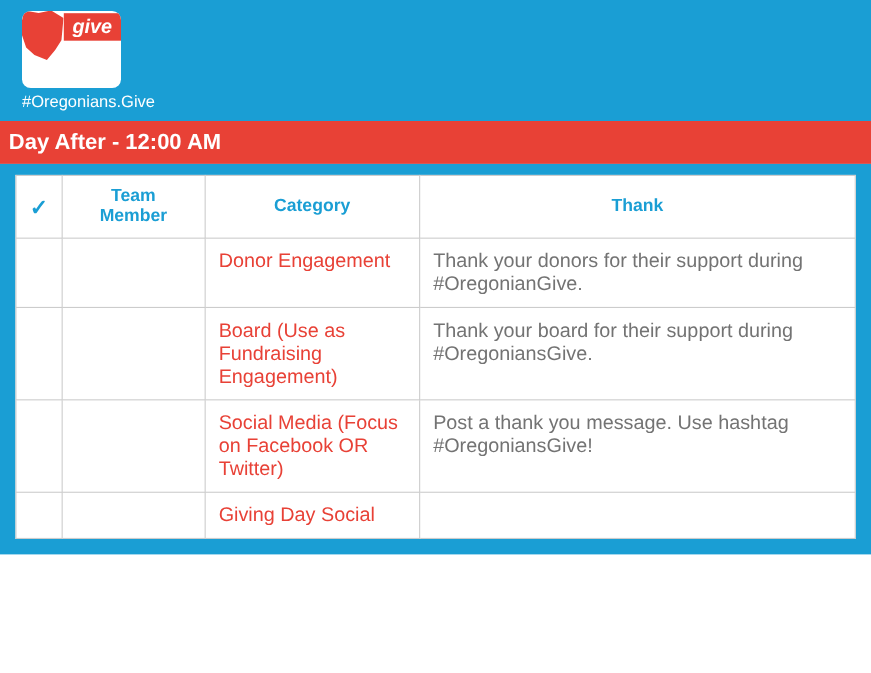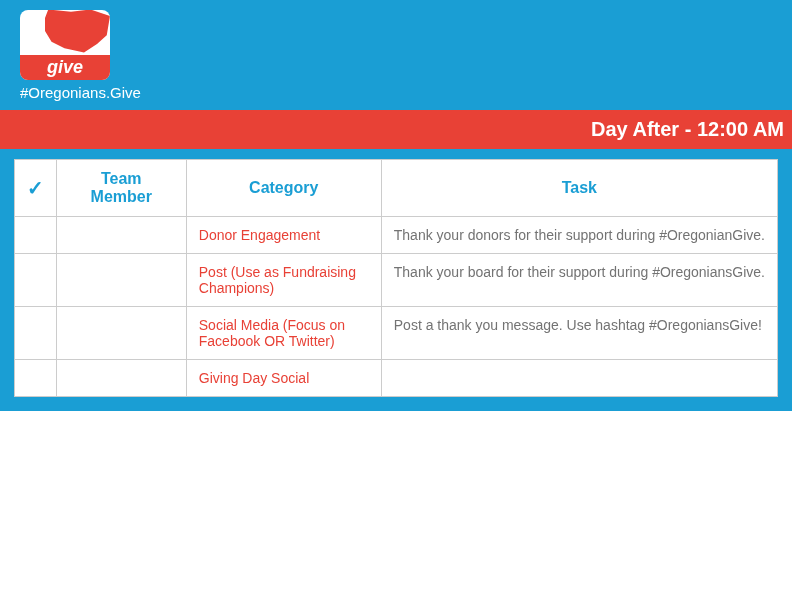--- a/index.html
+++ b/index.html
@@ -29,22 +29,22 @@
       width: 130px;
       flex-shrink: 0;
     }
 
     .logo-box {
       background: #fff;
       border-radius: 8px;
       width: 90px;
       height: 70px;
       display: flex;
-      flex-direction: column;
-      align-items: flex-end;
+      flex-direction: row;
+      align-items: flex-start;
       justify-content: center;
       overflow: hidden;
     }
 
     .logo-text {
       background: #e84136;
       color: #fff;
       font-size: 18px;
       font-style: italic;
       font-weight: bold;
@@ -66,21 +66,21 @@
       color: #fff;
       font-size: 52px;
       font-weight: bold;
       letter-spacing: 1px;
     }
 
     
     .sub-header {
       background-color: #e84136;
       color: #fff;
-      text-align: right;
+      text-align: left;
       padding: 8px;
       font-size: 20px;
       font-weight: bold;
     }
 
     
     .table-container {
       background: #1a9ed4;
       padding: 10px 14px 14px 14px;
     }
@@ -118,21 +118,21 @@
     }
 
     tbody tr {
       border-bottom: 1px solid #ccc;
     }
 
     tbody td {
       padding: 10px 12px;
       border: 1px solid #ccc;
       vertical-align: top;
-      font-size: 14px;
+      font-size: 18px;
     }
 
     tbody td:first-child {
       width: 40px;
       text-align: center;
       color: #1a9ed4;
     }
 
     tbody td:nth-child(2) {
       width: 130px;
@@ -177,34 +177,34 @@
   <span>Day After - 12:00 AM</span>
 </div>
 
 <div class="table-container">
   <table>
     <thead>
       <tr>
         <th>✓</th>
         <th>Team Member</th>
         <th>Category</th>
-        <th>Task</th>
+        <th>Thank</th>
       </tr>
     </thead>
     <tbody id="table-body">
     <tr>
           <td class="checkmark-col"></td>
           <td></td>
           <td>Donor Engagement</td>
           <td>Thank your donors for their support during #OregonianGive.</td>
         </tr>
         <tr>
           <td class="checkmark-col"></td>
           <td></td>
-          <td>Post (Use as Fundraising Champions)</td>
+          <td>Board (Use as Fundraising Engagement)</td>
           <td>Thank your board for their support during #OregoniansGive.</td>
         </tr>
         <tr>
           <td class="checkmark-col"></td>
           <td></td>
           <td>Social Media (Focus on Facebook OR Twitter)</td>
           <td>Post a thank you message. Use hashtag #OregoniansGive!</td>
         </tr>
         <tr>
           <td class="checkmark-col"></td>

